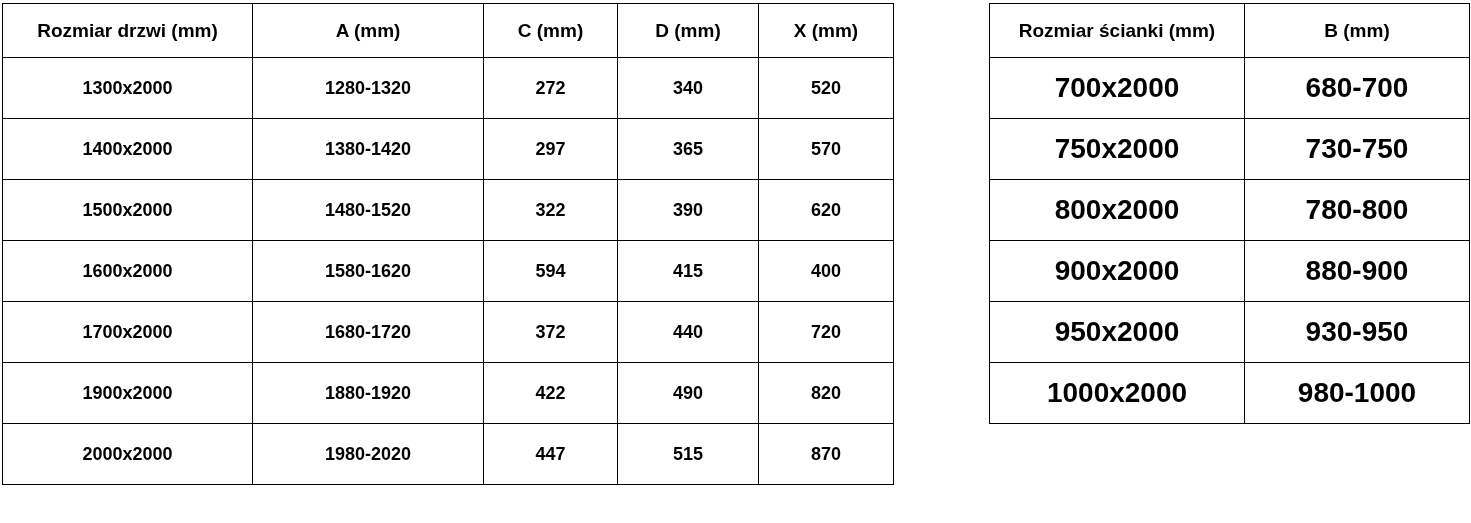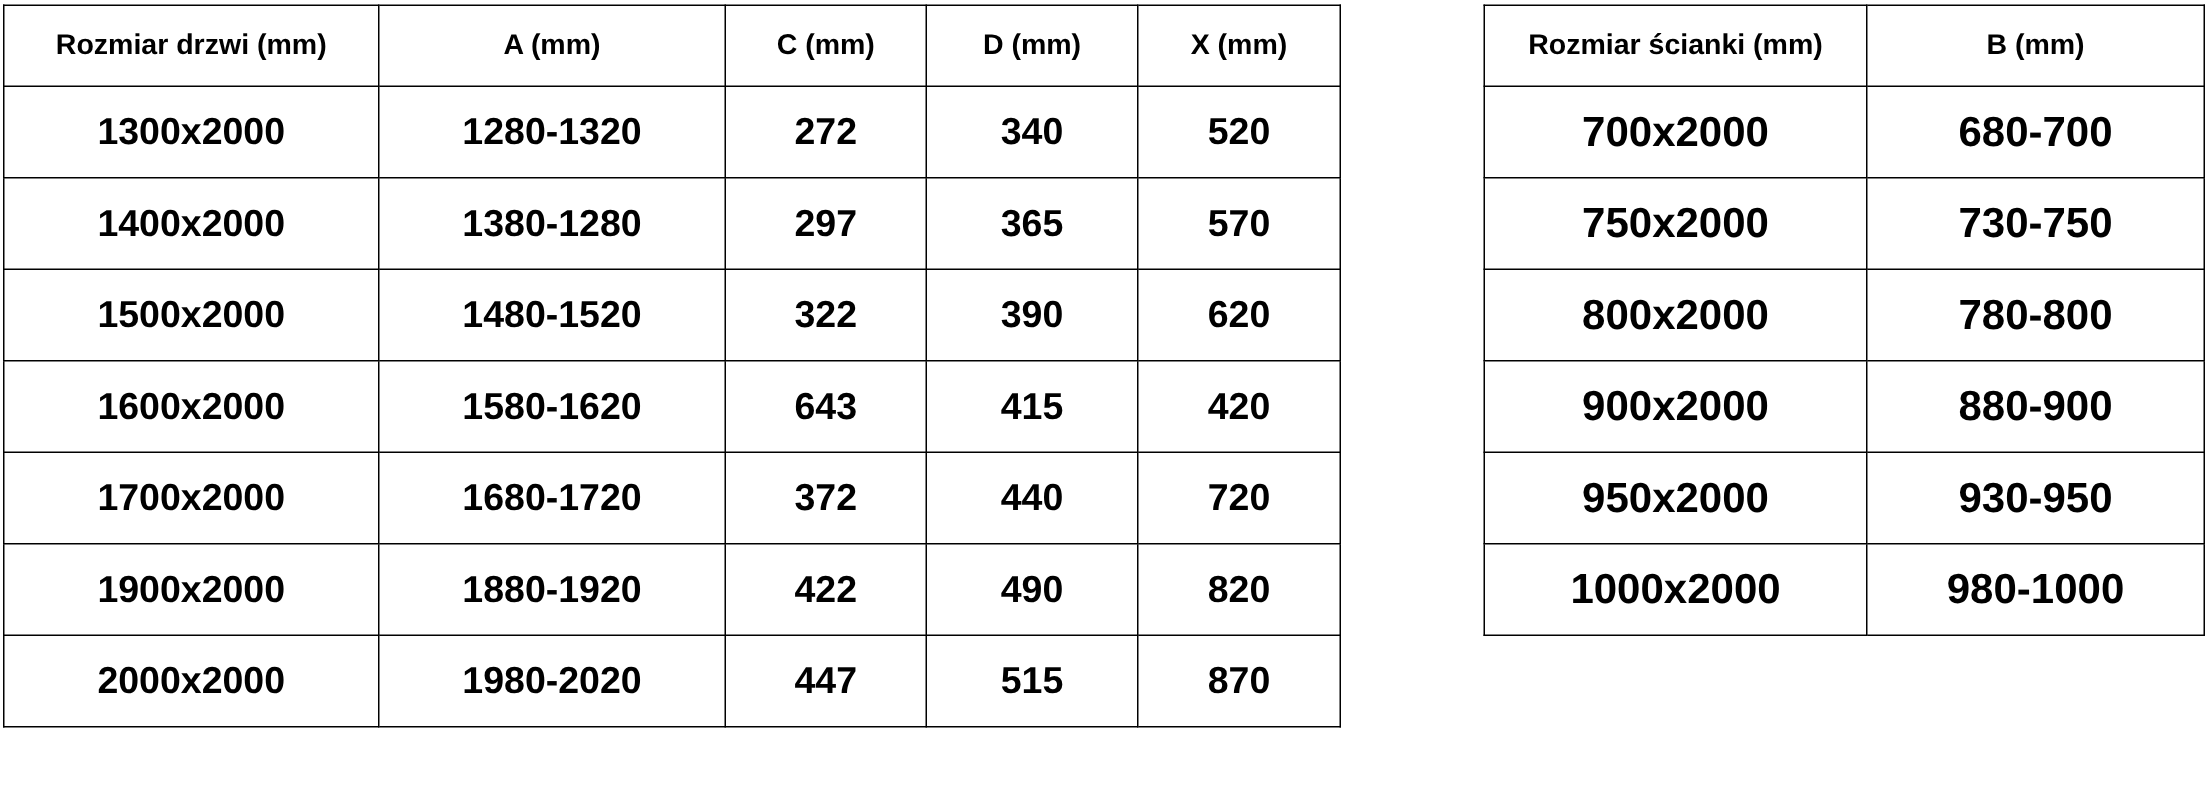--- a/index.html
+++ b/index.html
@@ -38,21 +38,21 @@
     left: 2px;
     top: 3px;
     width: 891px;
   }
   #doors-table th {
     height: 51px;
     font-size: 19px;
   }
   #doors-table td {
     height: 58px;
-    font-size: 25px;
+    font-size: 18px;
   }
   #doors-table .col-size   { width: 250px; }
   #doors-table .col-a      { width: 231px; }
   #doors-table .col-c      { width: 134px; }
   #doors-table .col-d      { width: 141px; }
   #doors-table .col-x      { width: 135px; }
 
   
   #walls-table {
     position: absolute;
@@ -97,38 +97,38 @@
     <tbody>
       <tr>
         <td>1300x2000</td>
         <td>1280-1320</td>
         <td>272</td>
         <td>340</td>
         <td>520</td>
       </tr>
       <tr>
         <td>1400x2000</td>
-        <td>1380-1280</td>
+        <td>1380-1420</td>
         <td>297</td>
         <td>365</td>
         <td>570</td>
       </tr>
       <tr>
         <td>1500x2000</td>
         <td>1480-1520</td>
         <td>322</td>
         <td>390</td>
         <td>620</td>
       </tr>
       <tr>
         <td>1600x2000</td>
         <td>1580-1620</td>
-        <td>643</td>
+        <td>594</td>
         <td>415</td>
-        <td>420</td>
+        <td>400</td>
       </tr>
       <tr>
         <td>1700x2000</td>
         <td>1680-1720</td>
         <td>372</td>
         <td>440</td>
         <td>720</td>
       </tr>
       <tr>
         <td>1900x2000</td>

